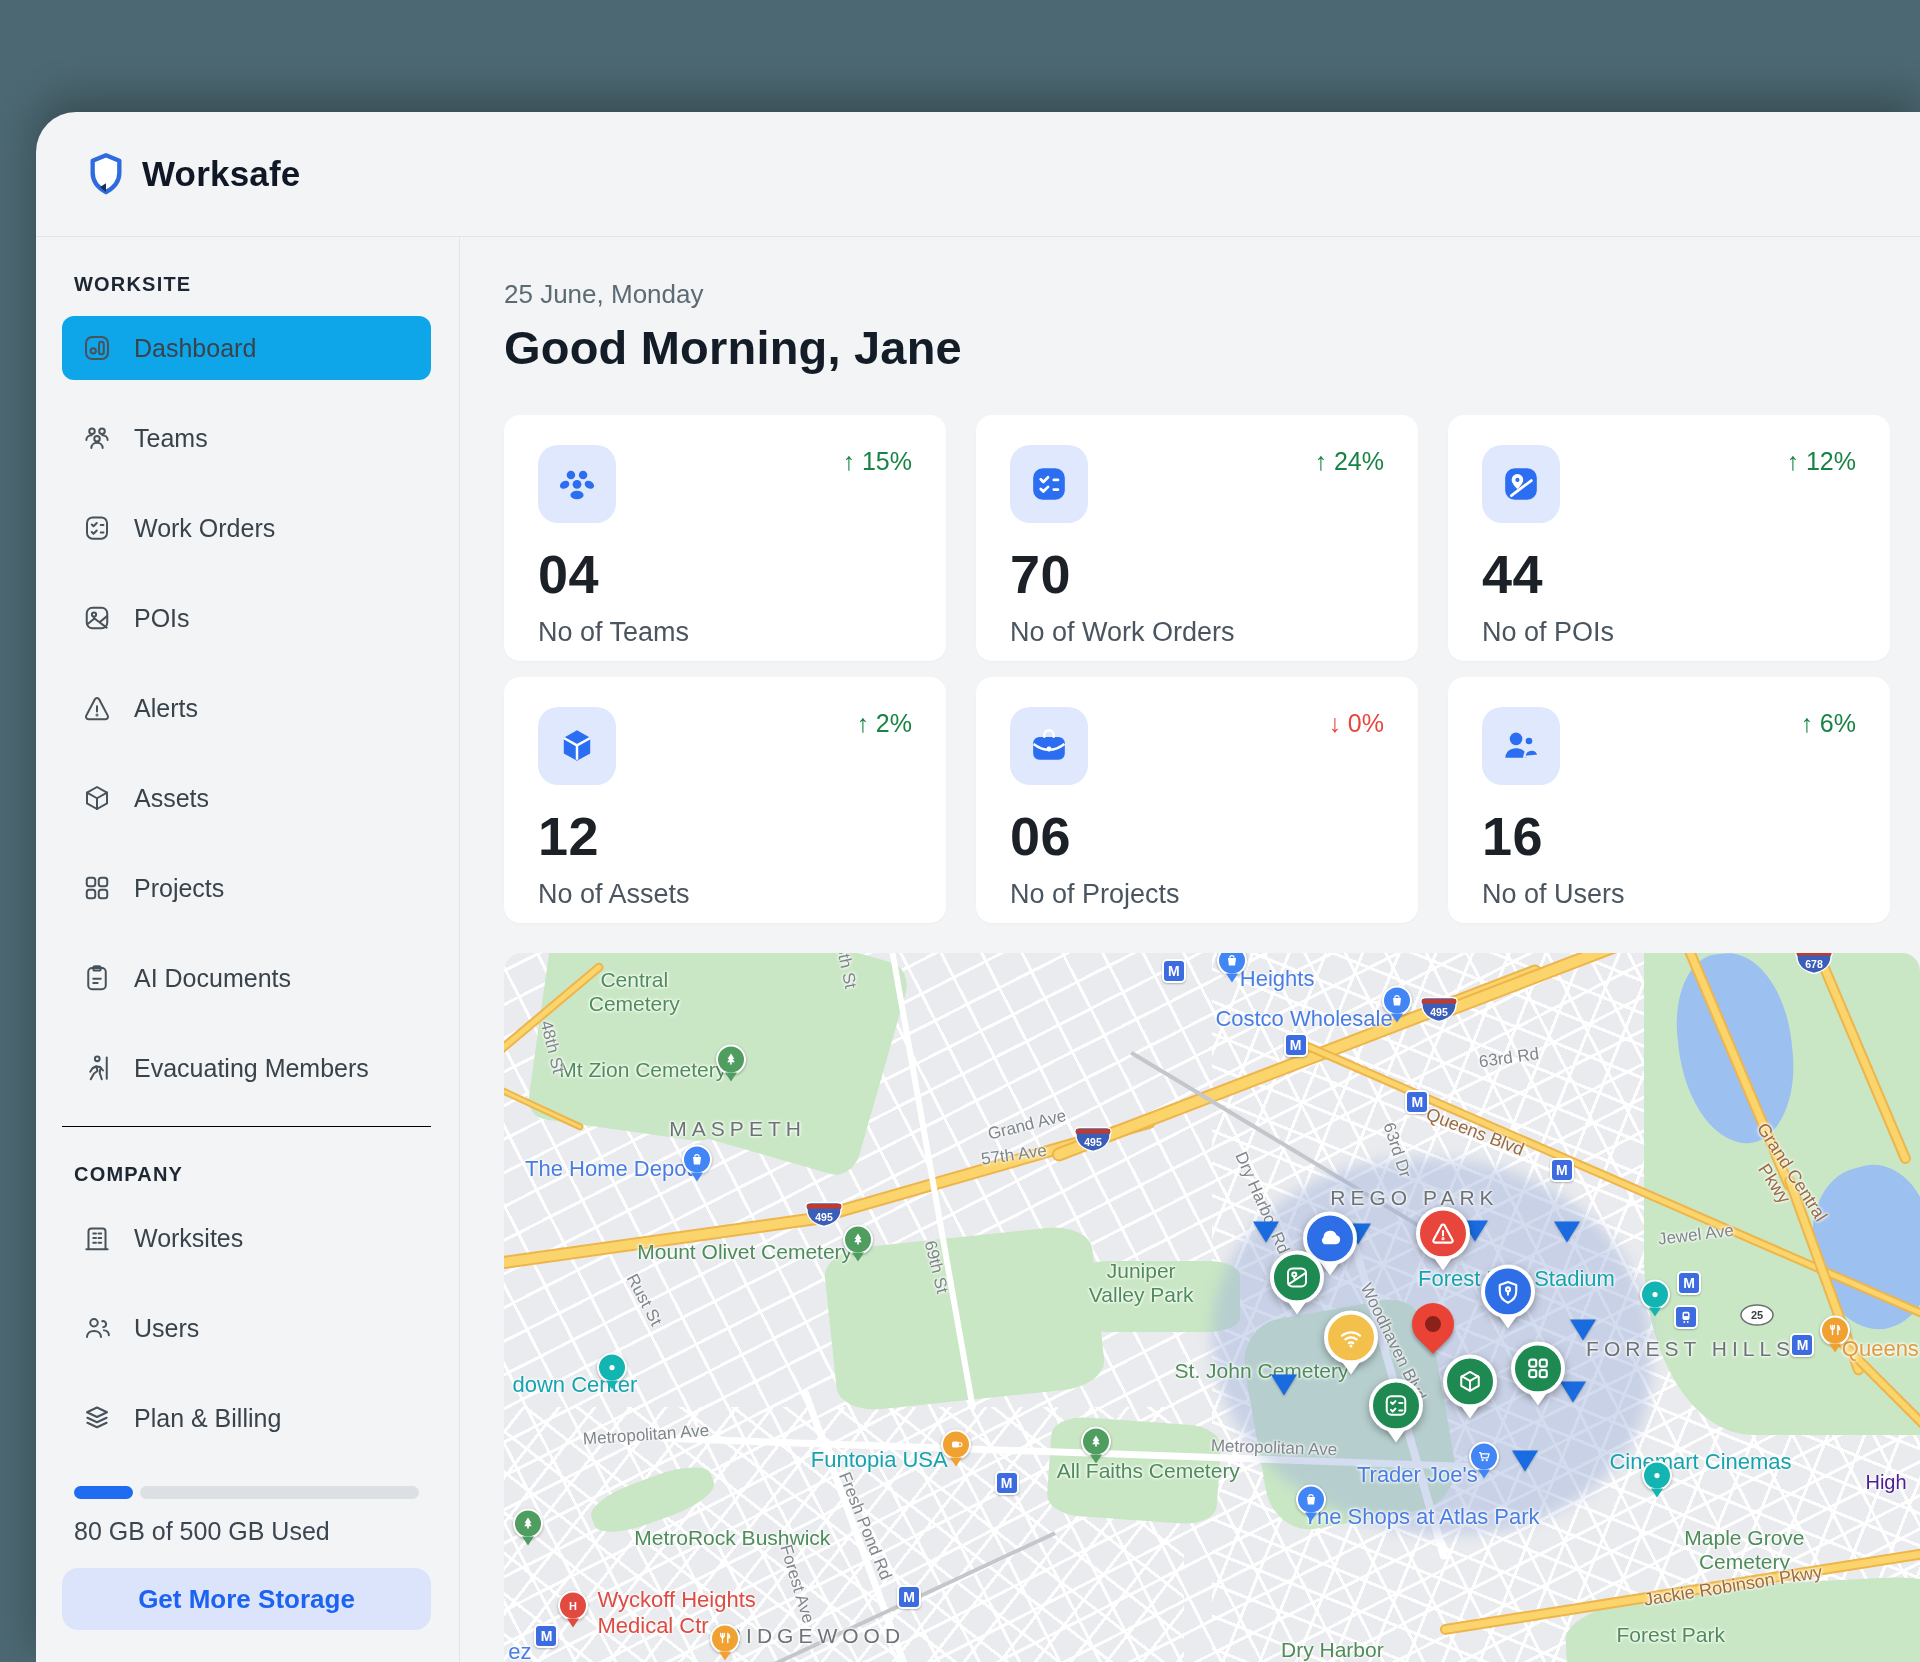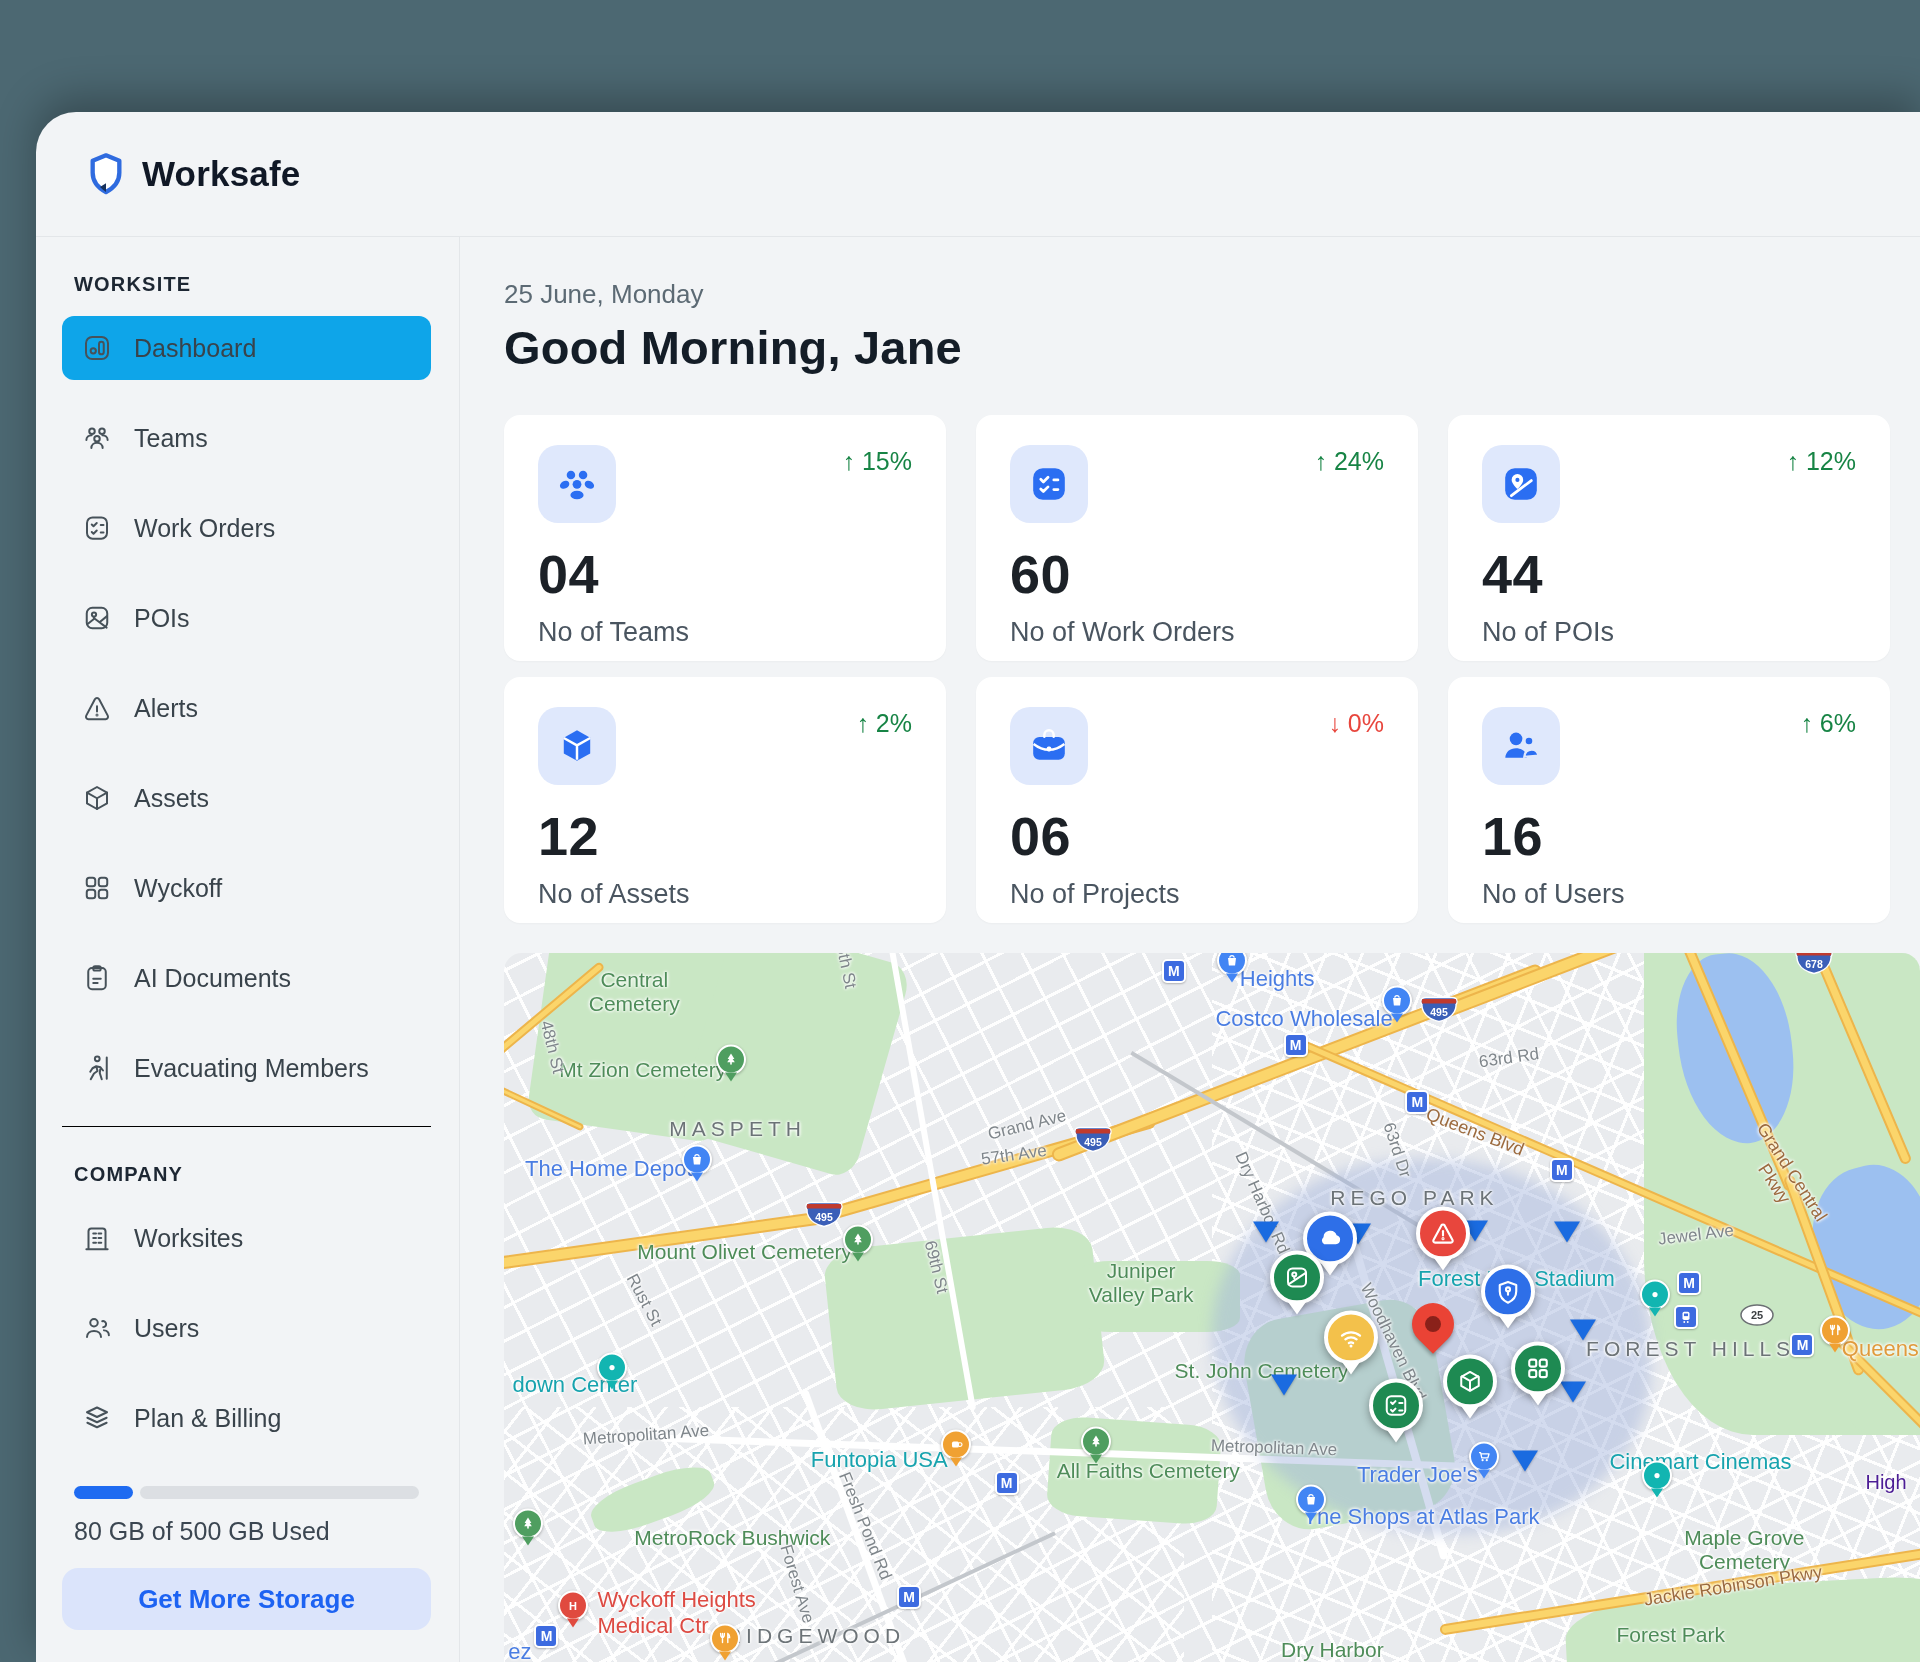--- a/index.html
+++ b/index.html
@@ -171,21 +171,21 @@
             </div>
             <div class="side-item">
               <span class="s-icon">
                 <svg viewBox="0 0 24 24">
                   <rect x="3.8" y="3.8" width="6.8" height="6.8" rx="2"></rect>
                   <rect x="13.4" y="3.8" width="6.8" height="6.8" rx="2"></rect>
                   <rect x="3.8" y="13.4" width="6.8" height="6.8" rx="2"></rect>
                   <rect x="13.4" y="13.4" width="6.8" height="6.8" rx="2"></rect>
                 </svg>
               </span>
-              <span class="s-label">Wyckoff</span>
+              <span class="s-label">Projects</span>
             </div>
             <div class="side-item">
               <span class="s-icon">
                 <svg viewBox="0 0 24 24">
                   <rect x="5" y="4" width="14" height="17" rx="3"></rect>
                   <rect x="9" y="2.6" width="6" height="3.4" rx="1.5"></rect>
                   <path d="M9 12.5h6M9 16h3.5"></path>
                 </svg>
               </span>
               <span class="s-label">AI Documents</span>
@@ -263,21 +263,21 @@
           <div class="card">
             <div class="tile">
               <svg viewBox="0 0 32 32">
                 <rect x="4.5" y="4.5" width="23" height="23" rx="7"></rect>
                 <g stroke="#fff" stroke-width="2" fill="none" stroke-linecap="round" stroke-linejoin="round">
                   <path d="M10 12.6l1.9 1.9 3.4-3.4M19.5 13h3M10 19.6l1.9 1.9 3.4-3.4M19.5 20h3"></path>
                 </g>
               </svg>
             </div>
   <div class="trend up">↑ 24%</div>
-  <div class="v">60</div>
+  <div class="v">70</div>
   <div class="l">No of Work Orders</div>
           </div>
           <div class="card">
             <div class="tile">
               <svg viewBox="0 0 32 32">
                 <rect x="4.5" y="4.5" width="23" height="23" rx="7"></rect>
                 <path d="M13.4 8.8a4.2 4.2 0 0 1 4.2 4.2c0 2.9-4.2 6.6-4.2 6.6s-4.2-3.7-4.2-6.6a4.2 4.2 0 0 1 4.2-4.2z" fill="#fff"></path>
                 <circle cx="13.4" cy="13" r="1.5"></circle>
                 <path d="M9 24.5l14.5-11" stroke="#fff" stroke-width="2" stroke-linecap="round" fill="none"></path>
               </svg>

